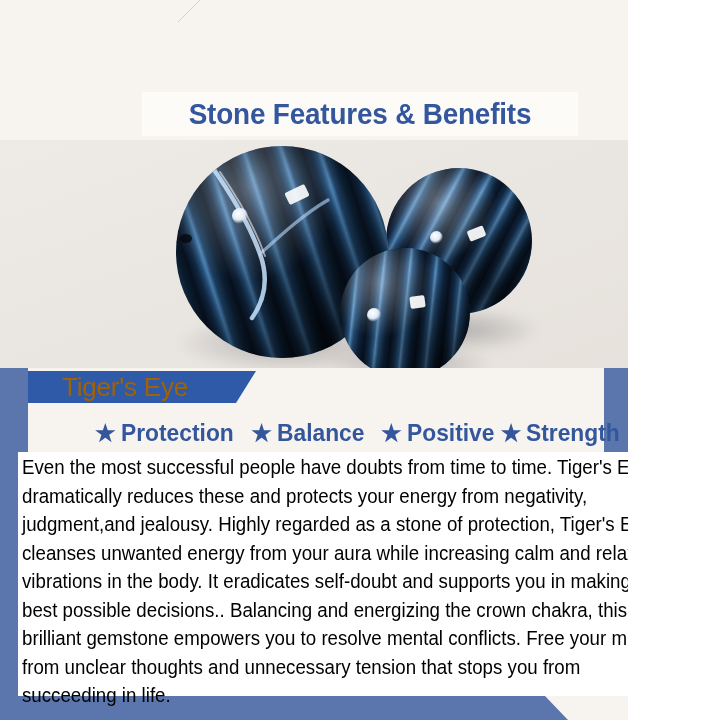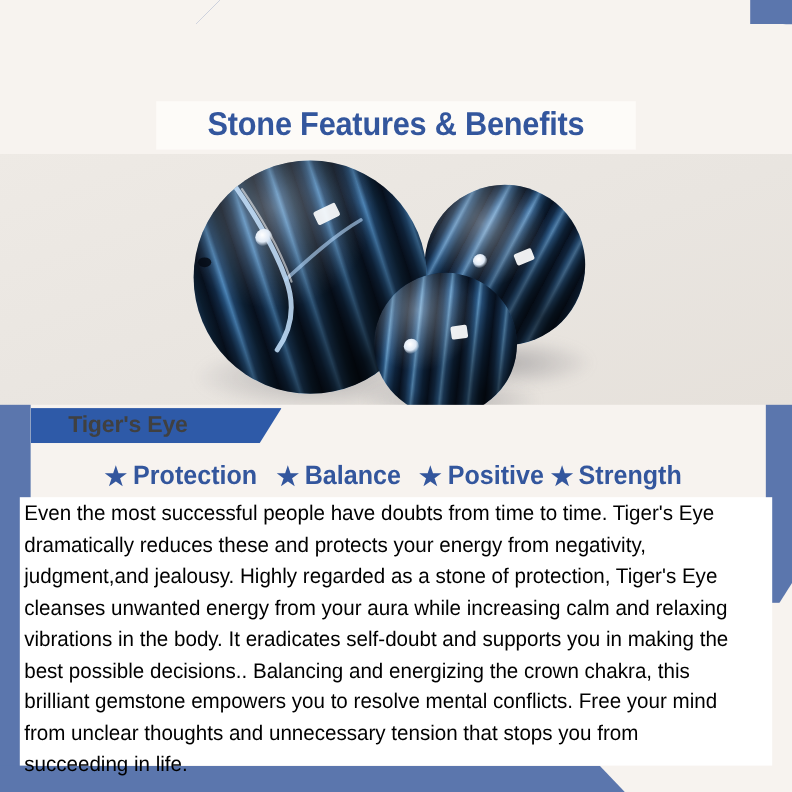--- a/index.html
+++ b/index.html
@@ -5,21 +5,21 @@
   html, body {
     margin: 0;
     padding: 0;
     background: #ffffff;
   }
   body {
     font-family: "Liberation Sans", sans-serif;
   }
   .poster {
     position: relative;
-    width: 720px;
+    width: 628px;
     height: 720px;
     overflow: hidden;
     background: #f7f3ef;
   }
 
   
   .bar-top-right {
     position: absolute;
     left: 0; top: 0;
     width: 720px; height: 22px;
@@ -140,23 +140,23 @@
     left: 28px; top: 371px;
     width: 228px; height: 32px;
     background: #2e5aa8;
     clip-path: polygon(0 0, 228px 0, 208px 32px, 0 32px);
     z-index: 6;
   }
   .stone-tab-label {
     position: absolute;
     left: 62px; top: 371px;
     height: 32px; line-height: 32px;
-    font-size: 21px;
-    font-weight: bold;
-    color: #404040;
+    font-size: 26px;
+    font-weight: normal;
+    color: #a16207;
     z-index: 7;
     letter-spacing: -0.2px;
   }
 
   
   .benefits {
     position: absolute;
     left: 0; top: 415px;
     width: 720px; height: 36px;
     display: flex;

